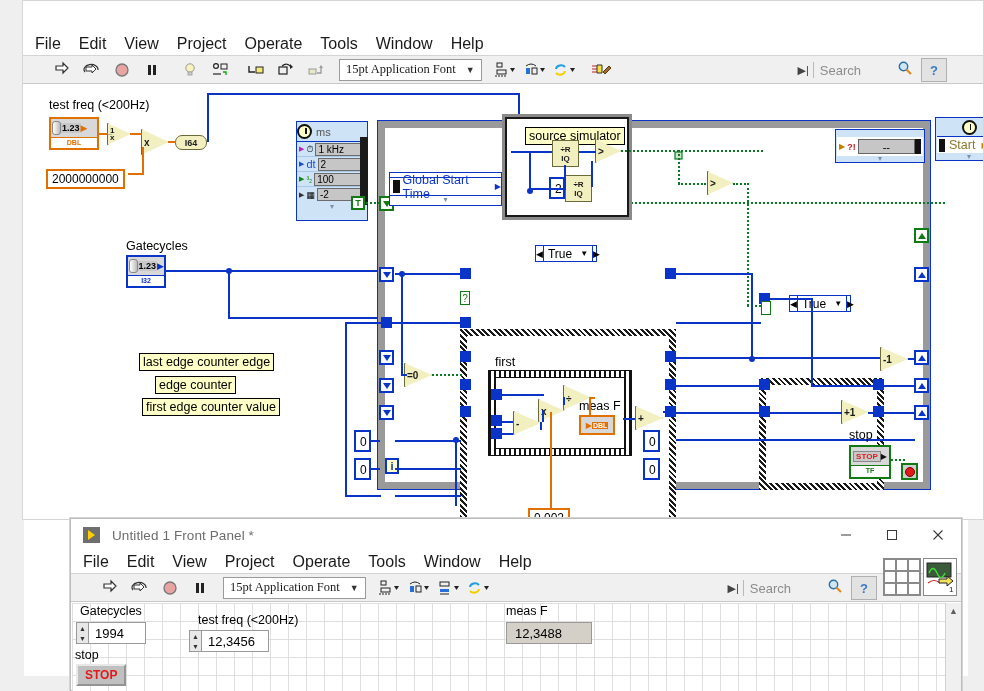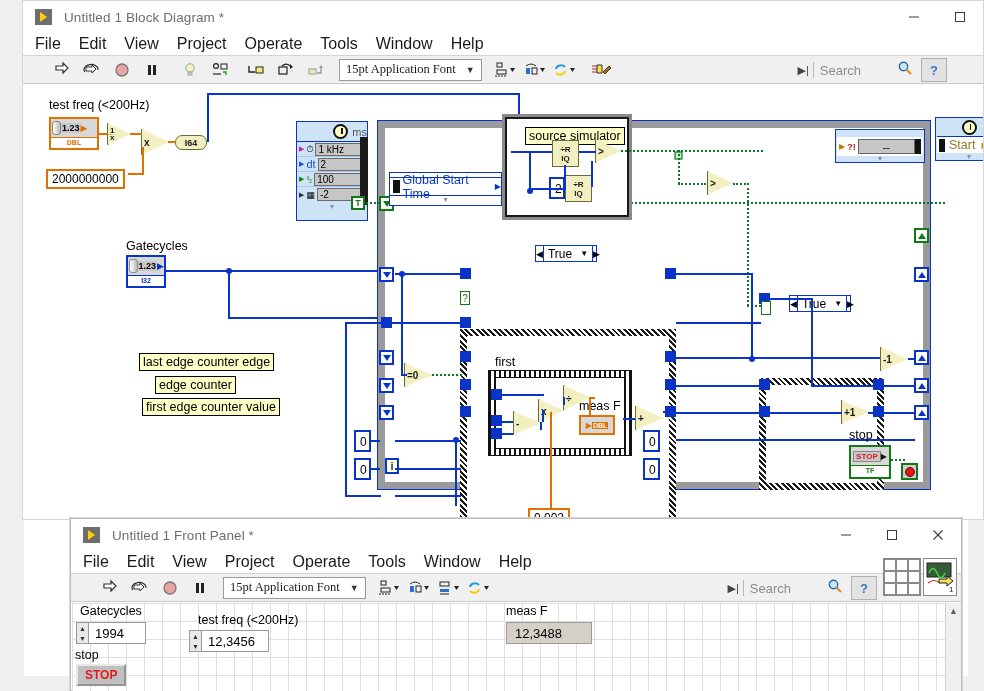--- a/index.html
+++ b/index.html
@@ -115,21 +115,21 @@
      font-size:9px; font-weight:bold; color:#127a12; }
   .qmark { position:absolute; width:10px;height:14px;border:1px solid #127a12;background:#fff;
      font-size:10px;color:#127a12;display:flex;align-items:center;justify-content:center; }
   .stopnode { position:absolute; width:17px;height:17px;border:2px solid #127a12;background:#cfcfcf;
      display:flex;align-items:center;justify-content:center; }
   .stopnode .dot { width:10px;height:10px;border-radius:50%;background:#e01b1b;
      border:1px solid #7a0000; }
 
   
   .confnode { position:absolute; border:1px solid #0a34c8; background:#cfe3f7; }
-  .conf-head { height:20px; display:flex; align-items:center; justify-content:flex-end; gap:4px;
+  .conf-head { height:20px; display:flex; align-items:center; justify-content:flex-start; gap:4px;
                border-bottom:1px solid #0a34c8; }
   .conf-row { height:15px; display:flex; align-items:center; border-bottom:1px solid #a9c8e8;
               padding-left:2px; gap:2px; }
   .conf-row .cval { background:#c6c6c6; border:1px solid #6b6b6b; font-size:10px;
               color:#000; padding:0 2px; height:13px; line-height:12px; flex:1; margin-right:2px; }
   .conf-foot { height:10px; text-align:center; font-size:8px; color:#7a92ad; }
   .clockglyph { width:15px;height:15px;border-radius:50%;border:2px solid #111;
        background:#ffffc8; position:relative; }
   .clockglyph::after { content:""; position:absolute; left:6px; top:2px; width:1.5px;
        height:6px; background:#111; }
@@ -174,38 +174,20 @@
 <body>
 
 <div id="root">
 
   <div class="desktop-strip" style="left:0;top:0;width:24px;height:691px;background:#efefef;"></div>
   <div class="desktop-strip" style="left:968px;top:0;width:16px;height:691px;background:#efefef;"></div>
   <div class="desktop-strip" style="left:0;top:676px;width:984px;height:15px;background:#efefef;"></div>
 
   <div class="win" style="left:22px;top:0;width:962px;height:520px;border:1px solid #d6d6d6;background:#fff;">
 
-    <div class="titlebar">
-      <div class="lv-logo">
-          <div class="tri"></div>
-        </div>
-      <div class="wtitle">Untitled 1 Block Diagram *</div>
-      <div class="wbtns">
-        <div class="wbtn">
-          <svg width="12" height="12">
-              <line x1="1" y1="6" x2="11" y2="6" stroke="#3a3a3a" stroke-width="1"></line>
-            </svg>
-        </div>
-        <div class="wbtn">
-          <svg width="12" height="12">
-              <rect x="1.5" y="1.5" width="9" height="9" fill="none" stroke="#3a3a3a" stroke-width="1"></rect>
-            </svg>
-        </div>
-      </div>
-    </div>
 
     <div class="menubar" style="top:32px;">
       <span>File</span>
       <span>Edit</span>
       <span>View</span>
       <span>Project</span>
       <span>Operate</span>
       <span>Tools</span>
       <span>Window</span>
       <span>Help</span>

